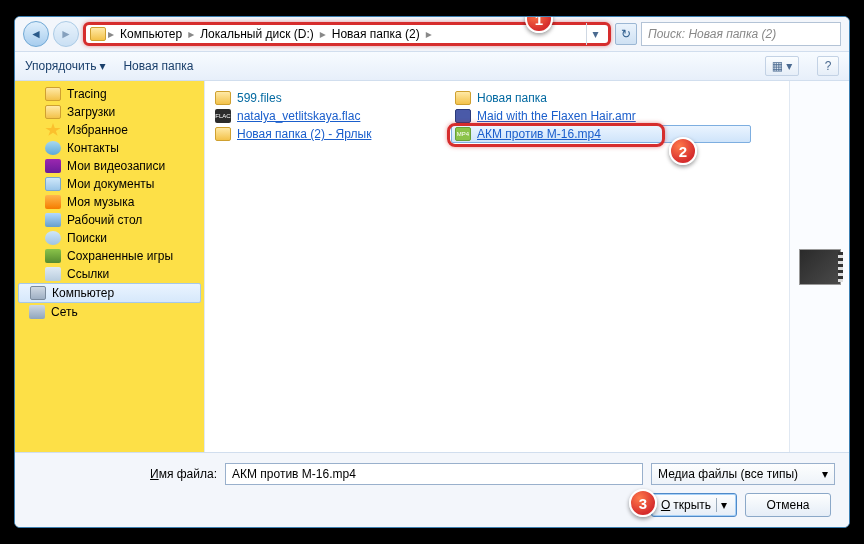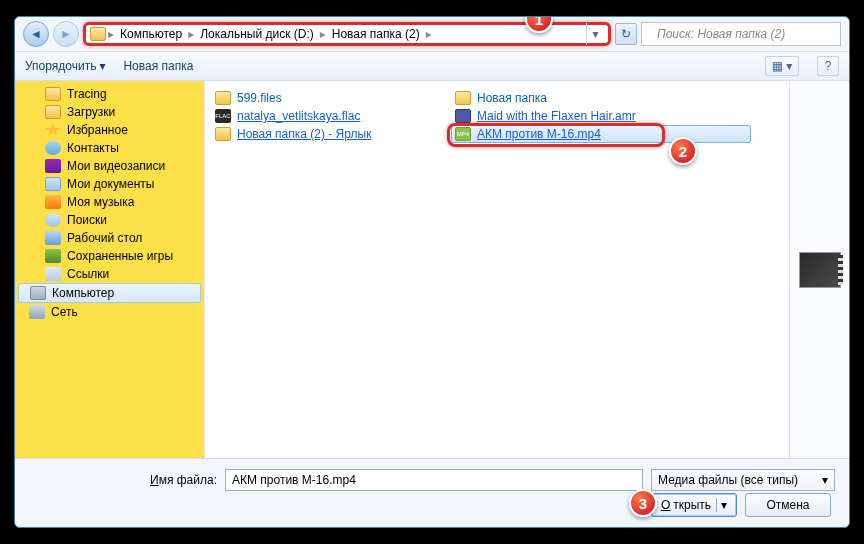--- a/index.html
+++ b/index.html
@@ -10,21 +10,21 @@
 .close-btn{width:42px;height:18px;background:linear-gradient(#e68,#c23);border:1px solid #8a2020;border-radius:3px;color:#fff;display:flex;align-items:center;justify-content:center;font-size:11px;cursor:pointer}
 .navrow{height:34px;display:flex;align-items:center;padding:4px 8px;gap:4px;background:#f3f6fb}
 .navbtn{width:26px;height:26px;border-radius:50%;background:linear-gradient(#dfeffc,#a7cdee);border:1px solid #6fa7d4;display:flex;align-items:center;justify-content:center;color:#2a5a8a;cursor:pointer}
 .addrbar{flex:1;height:24px;border:3px solid #d62d2d;border-radius:6px;background:#fff;display:flex;align-items:center;padding:0 4px;gap:2px;position:relative;box-shadow:0 0 4px rgba(214,45,45,.5)}
 .addrbar .folder-ico{width:16px;height:14px;background:linear-gradient(#ffe9a6,#f3c24a);border:1px solid #cfa030;border-radius:2px}
 .addrbar .crumb{padding:0 4px;cursor:pointer}
 .addrbar .sep{color:#888}
 .addrbar .tail{flex:1}
 .addrbar .drop{width:18px;height:22px;border-left:1px solid #cfd8e3;display:flex;align-items:center;justify-content:center;color:#4a6a90}
 .refresh{width:22px;height:22px;border:1px solid #9bb7d4;background:linear-gradient(#eaf3fc,#cfe1f3);display:flex;align-items:center;justify-content:center;color:#2a5a8a;border-radius:2px}
-.searchbox{width:200px;height:24px;border:1px solid #b3c3d6;background:#fff;display:flex;align-items:center;padding:0 15px;color:#888;font-style:italic}
+.searchbox{width:200px;height:24px;border:1px solid #b3c3d6;background:#fff;display:flex;align-items:center;padding:0 6px;color:#888;font-style:italic}
 .toolbar{height:30px;background:linear-gradient(#f7fbff,#e7effa);border-top:1px solid #d1deee;border-bottom:1px solid #d1deee;display:flex;align-items:center;padding:0 10px;gap:18px}
 .toolbar .tbtn{color:#1a3f6b;cursor:pointer;display:flex;align-items:center;gap:3px}
 .toolbar .spacer{flex:1}
 .toolbar .viewbtn{width:34px;height:20px;border:1px solid #c3d2e5;background:linear-gradient(#fafdff,#e6eef8);border-radius:2px;display:flex;align-items:center;justify-content:center;color:#4a6a90}
 .body{flex:1;display:flex;min-height:0}
 .sidebar{width:190px;border-right:1px solid #e0e8f2;overflow-y:auto;padding:4px 0;background:#fde047}
 .sb-item{display:flex;align-items:center;gap:6px;padding:2px 4px 2px 30px;cursor:pointer;white-space:nowrap;overflow:hidden;text-overflow:ellipsis}
 .sb-item.l0{padding-left:14px}
 .sb-item.sel{background:linear-gradient(#eaf4ff,#d6e8fb);border:1px solid #a6c8ea;border-radius:2px;margin:0 3px;padding-left:11px}
 .ico{width:16px;height:14px;flex-shrink:0;border-radius:2px}
@@ -48,21 +48,21 @@
 .files{flex:1;padding:8px 6px;position:relative;display:flex}
 .col{width:240px}
 .fitem{display:flex;align-items:center;gap:6px;padding:2px 4px;cursor:pointer}
 .fitem .lbl{color:#1a5ecc;text-decoration:underline}
 .fitem.plain .lbl{color:#0369a1;text-decoration:none}
 .fitem.sel{background:linear-gradient(#eaf4ff,#cfe4fa);border:1px solid #7daee0;border-radius:2px;padding:1px 3px}
 .hi-box{position:absolute;border:3px solid #d62d2d;border-radius:8px;box-shadow:0 0 4px rgba(214,45,45,.5);pointer-events:none}
 .preview{width:60px;border-left:1px solid #e0e8f2;display:flex;align-items:center;justify-content:center;background:#fafcff}
 .preview .thumb{width:42px;height:36px;background:linear-gradient(135deg,#2a2a2a,#4a4a4a);border:1px solid #999;position:relative}
 .preview .thumb::after{content:"";position:absolute;right:-3px;top:2px;bottom:2px;width:5px;background:repeating-linear-gradient(#333 0 3px,#ddd 3px 6px)}
-.bottom{border-top:1px solid #d1deee;padding:10px 14px;background:#f3f6fb;display:flex;flex-direction:column;gap:2px}
+.bottom{border-top:1px solid #d1deee;padding:10px 14px;background:#f3f6fb;display:flex;flex-direction:column;gap:8px}
 .fn-row{display:flex;align-items:center;gap:8px}
 .fn-row .lbl{width:188px;text-align:right}
 .fn-row .lbl u{text-decoration:underline}
 .fn-row input{flex:1;height:22px;border:1px solid #99b0cc;padding:0 6px;background:#fff}
 .filter{width:184px;height:22px;border:1px solid #99b0cc;background:linear-gradient(#fdfefe,#eef3f9);display:flex;align-items:center;padding:0 6px;justify-content:space-between;cursor:pointer}
 .btnrow{display:flex;justify-content:flex-end;gap:8px;position:relative;padding-right:4px}
 .btn{min-width:86px;height:24px;border:1px solid #8ba8c8;background:linear-gradient(#fdfefe,#e5edf7);border-radius:3px;cursor:pointer;display:flex;align-items:center;justify-content:center;gap:3px}
 .btn.primary{border:1px solid #4f8ac9;box-shadow:0 0 0 1px #a6d0f7 inset}
 .callout{position:absolute;width:28px;height:28px;border-radius:50%;background:radial-gradient(circle at 35% 30%,#ff7a4a,#d62d2d 70%);border:2px solid #fff;box-shadow:0 2px 4px rgba(0,0,0,.4);color:#fff;font-weight:bold;font-size:15px;display:flex;align-items:center;justify-content:center;z-index:20}
 </style>
@@ -127,26 +127,26 @@
         </div>
         <div class="sb-item">
           <span class="ico doc"></span>
           <span>Мои документы</span>
         </div>
         <div class="sb-item">
           <span class="ico music"></span>
           <span>Моя музыка</span>
         </div>
         <div class="sb-item">
+          <span class="ico desk"></span>
+          <span>Рабочий стол</span>
+        </div>
+        <div class="sb-item">
           <span class="ico search"></span>
           <span>Поиски</span>
-        </div>
-        <div class="sb-item">
-          <span class="ico desk"></span>
-          <span>Рабочий стол</span>
         </div>
         <div class="sb-item">
           <span class="ico game"></span>
           <span>Сохраненные игры</span>
         </div>
         <div class="sb-item">
           <span class="ico link"></span>
           <span>Ссылки</span>
         </div>
         <div class="sb-item l0 sel">

